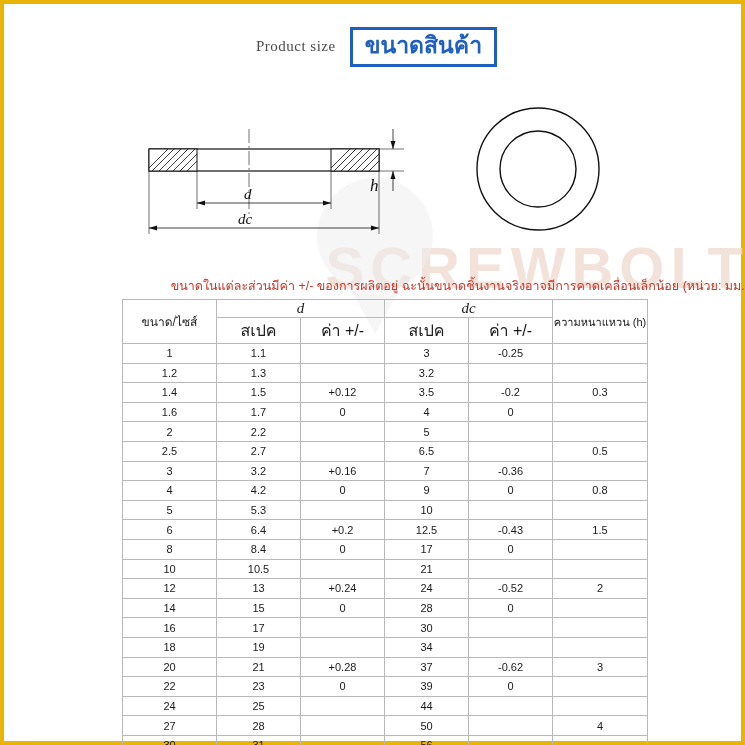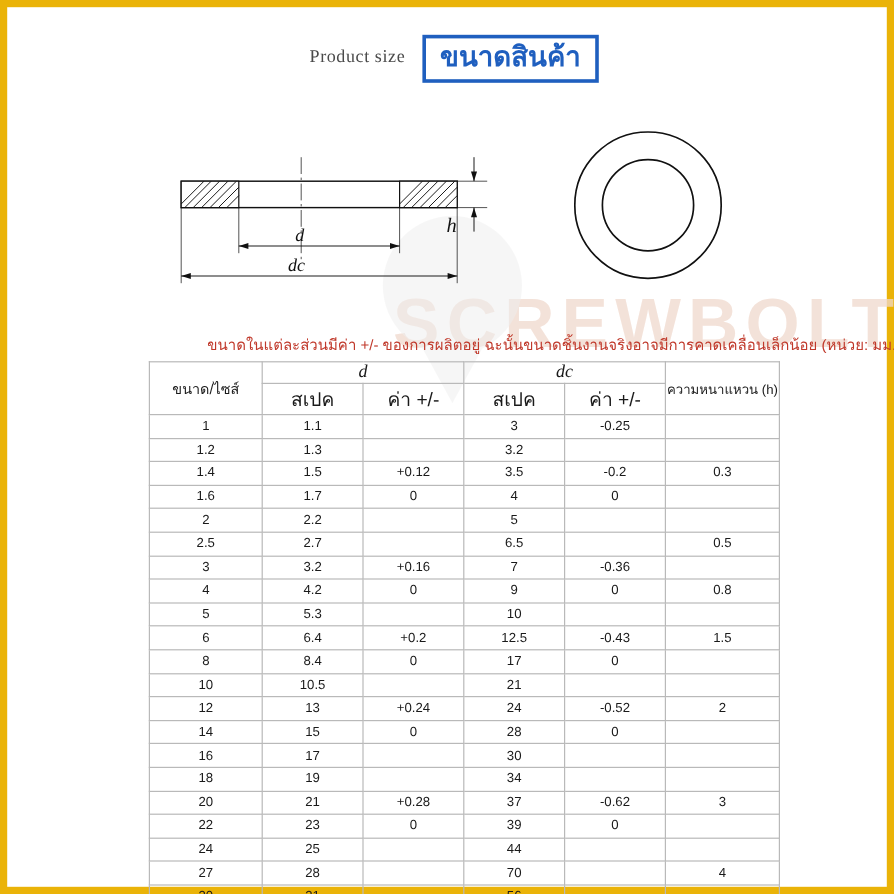--- a/index.html
+++ b/index.html
@@ -13,21 +13,21 @@
     font-family: "Liberation Sans", sans-serif;
     color: #111;
     overflow: hidden;
     position: relative;
   }
   .page {
     position: relative;
     width: 745px;
     height: 745px;
     box-sizing: border-box;
-    border: 6px solid #eab308;
+    border: 4px solid #eab308;
   }
 
   
   .header {
     position: absolute;
     top: 18px;
     left: 0;
     width: 745px;
     height: 50px;
     display: flex;
@@ -404,21 +404,21 @@
             <td>25</td>
             <td class="cell-blank"></td>
             <td>44</td>
             <td class="cell-blank"></td>
             <td class="cell-blank"></td>
           </tr>
           <tr>
             <td>27</td>
             <td>28</td>
             <td class="cell-blank"></td>
-            <td>70</td>
+            <td>50</td>
             <td class="cell-blank"></td>
             <td>4</td>
           </tr>
           <tr>
             <td>30</td>
             <td>31</td>
             <td class="cell-blank"></td>
             <td>56</td>
             <td class="cell-blank"></td>
             <td class="cell-blank"></td>

